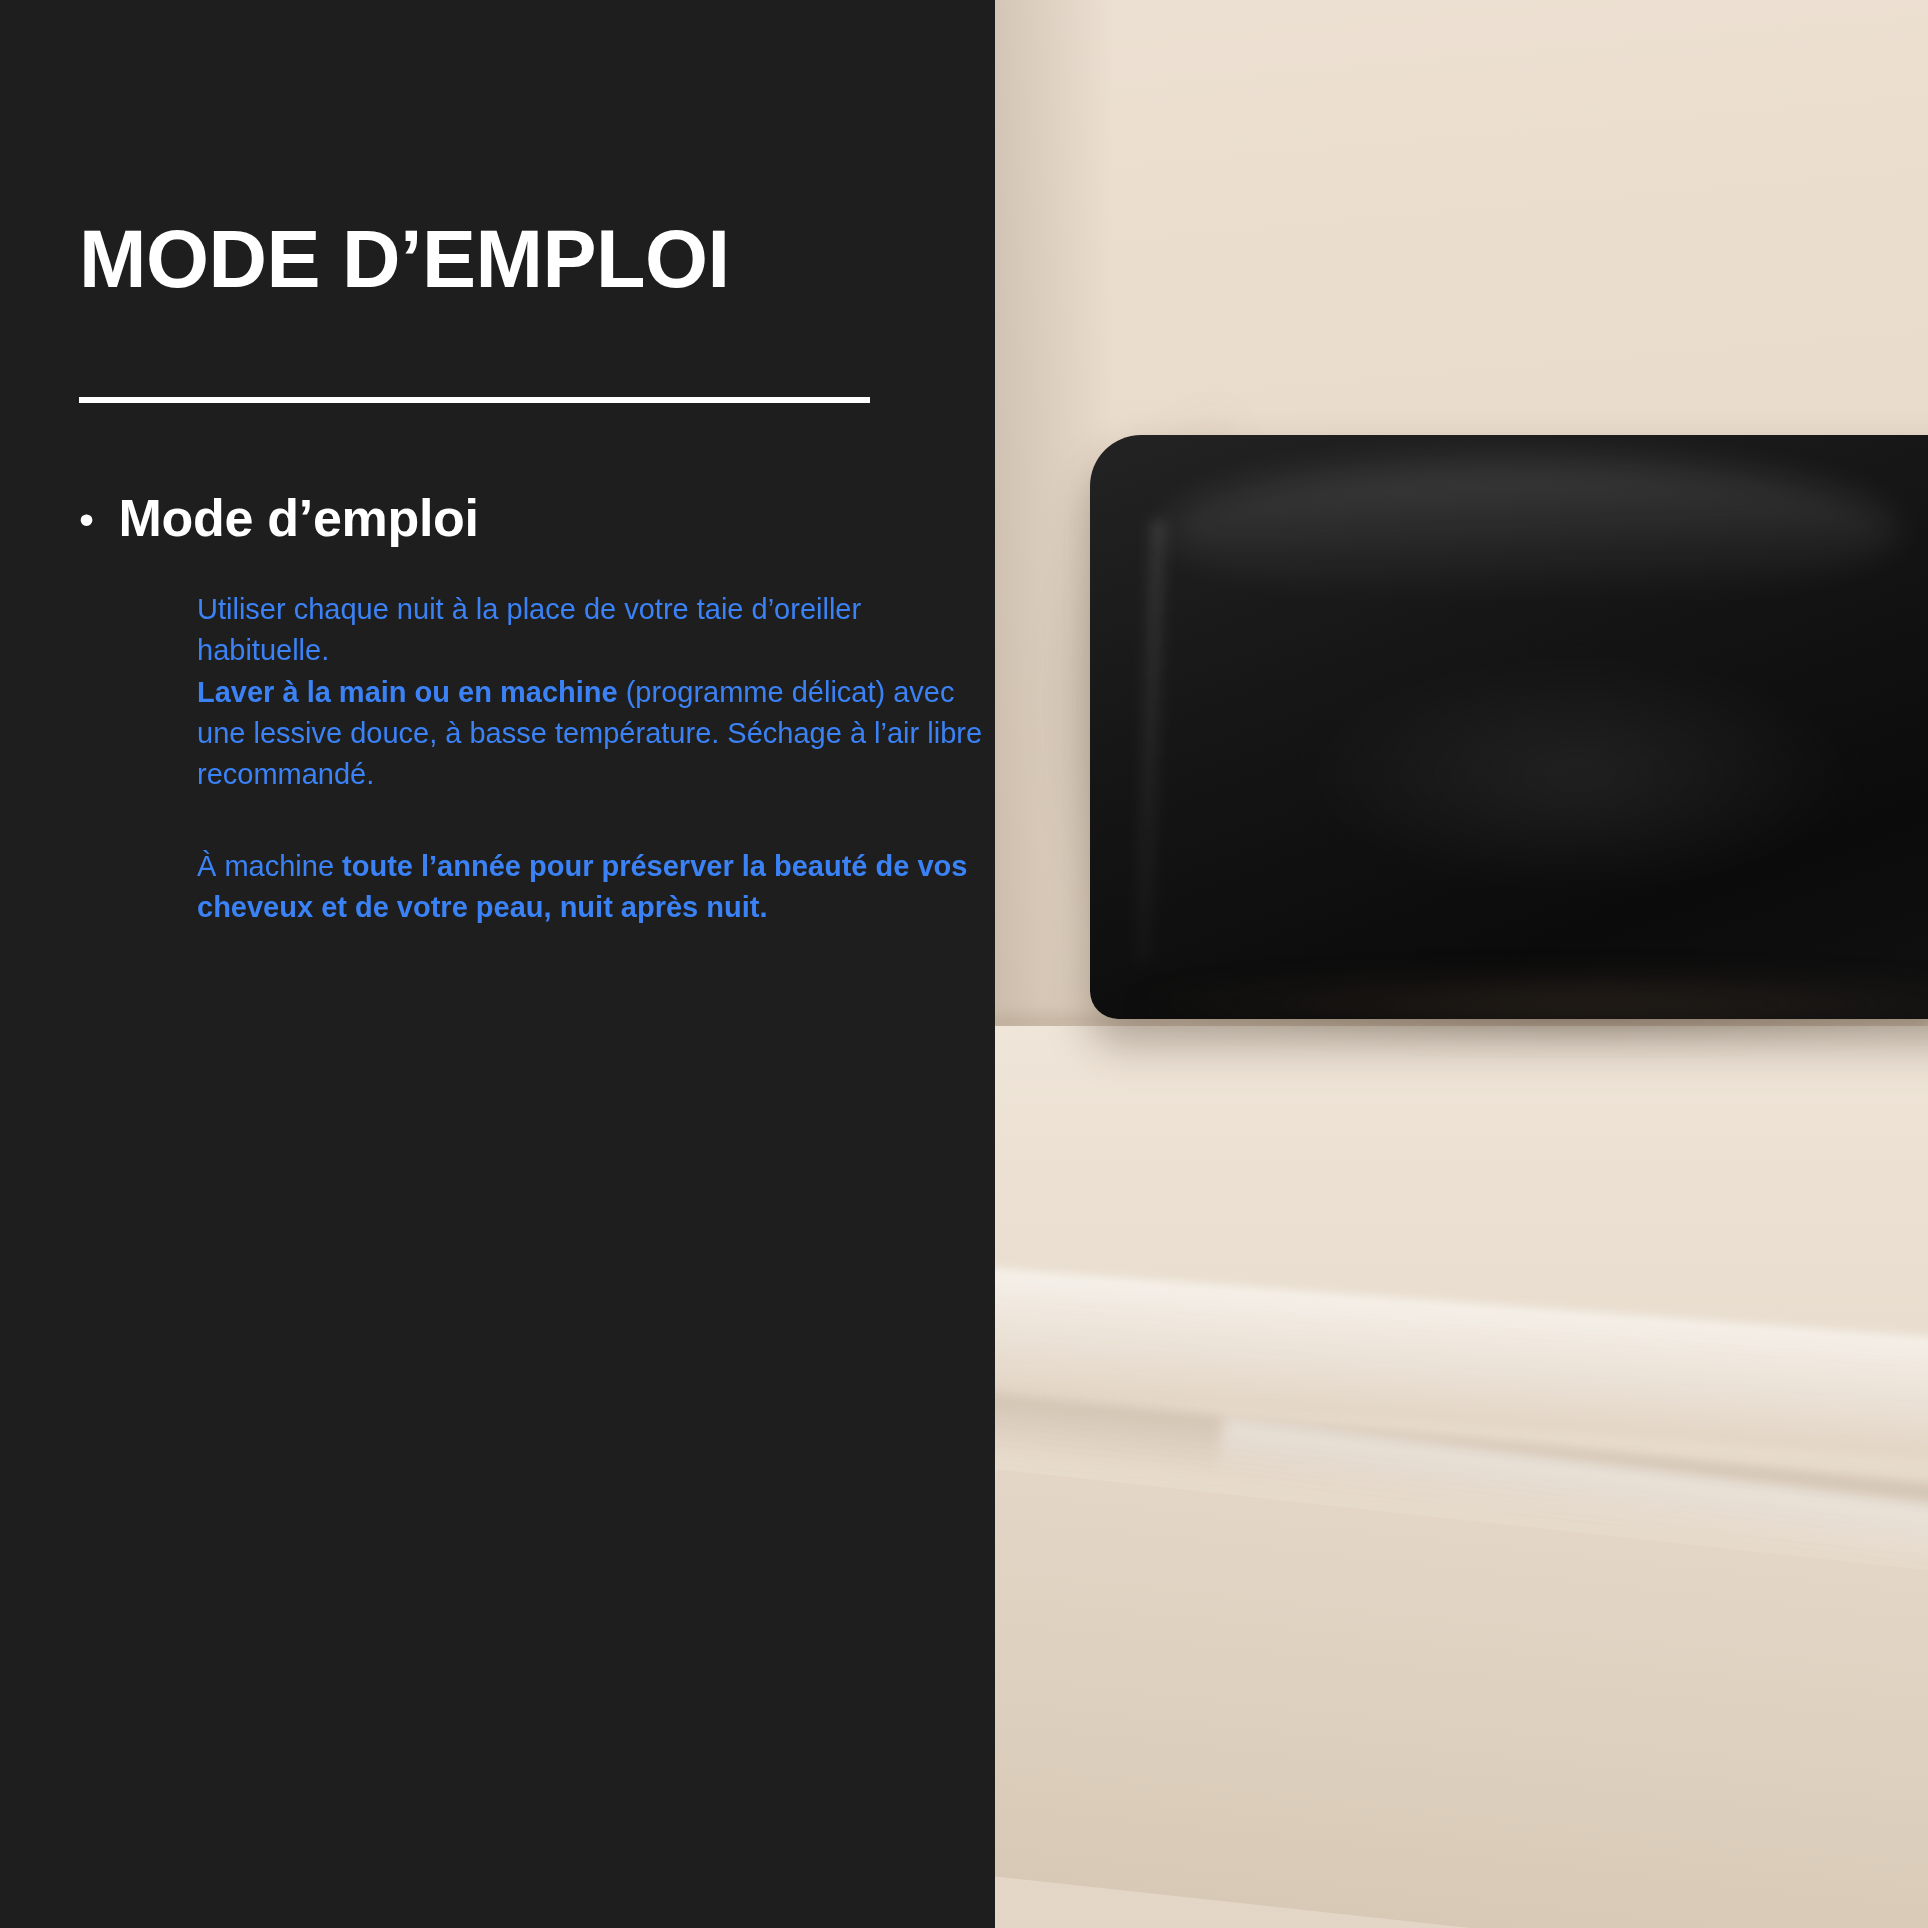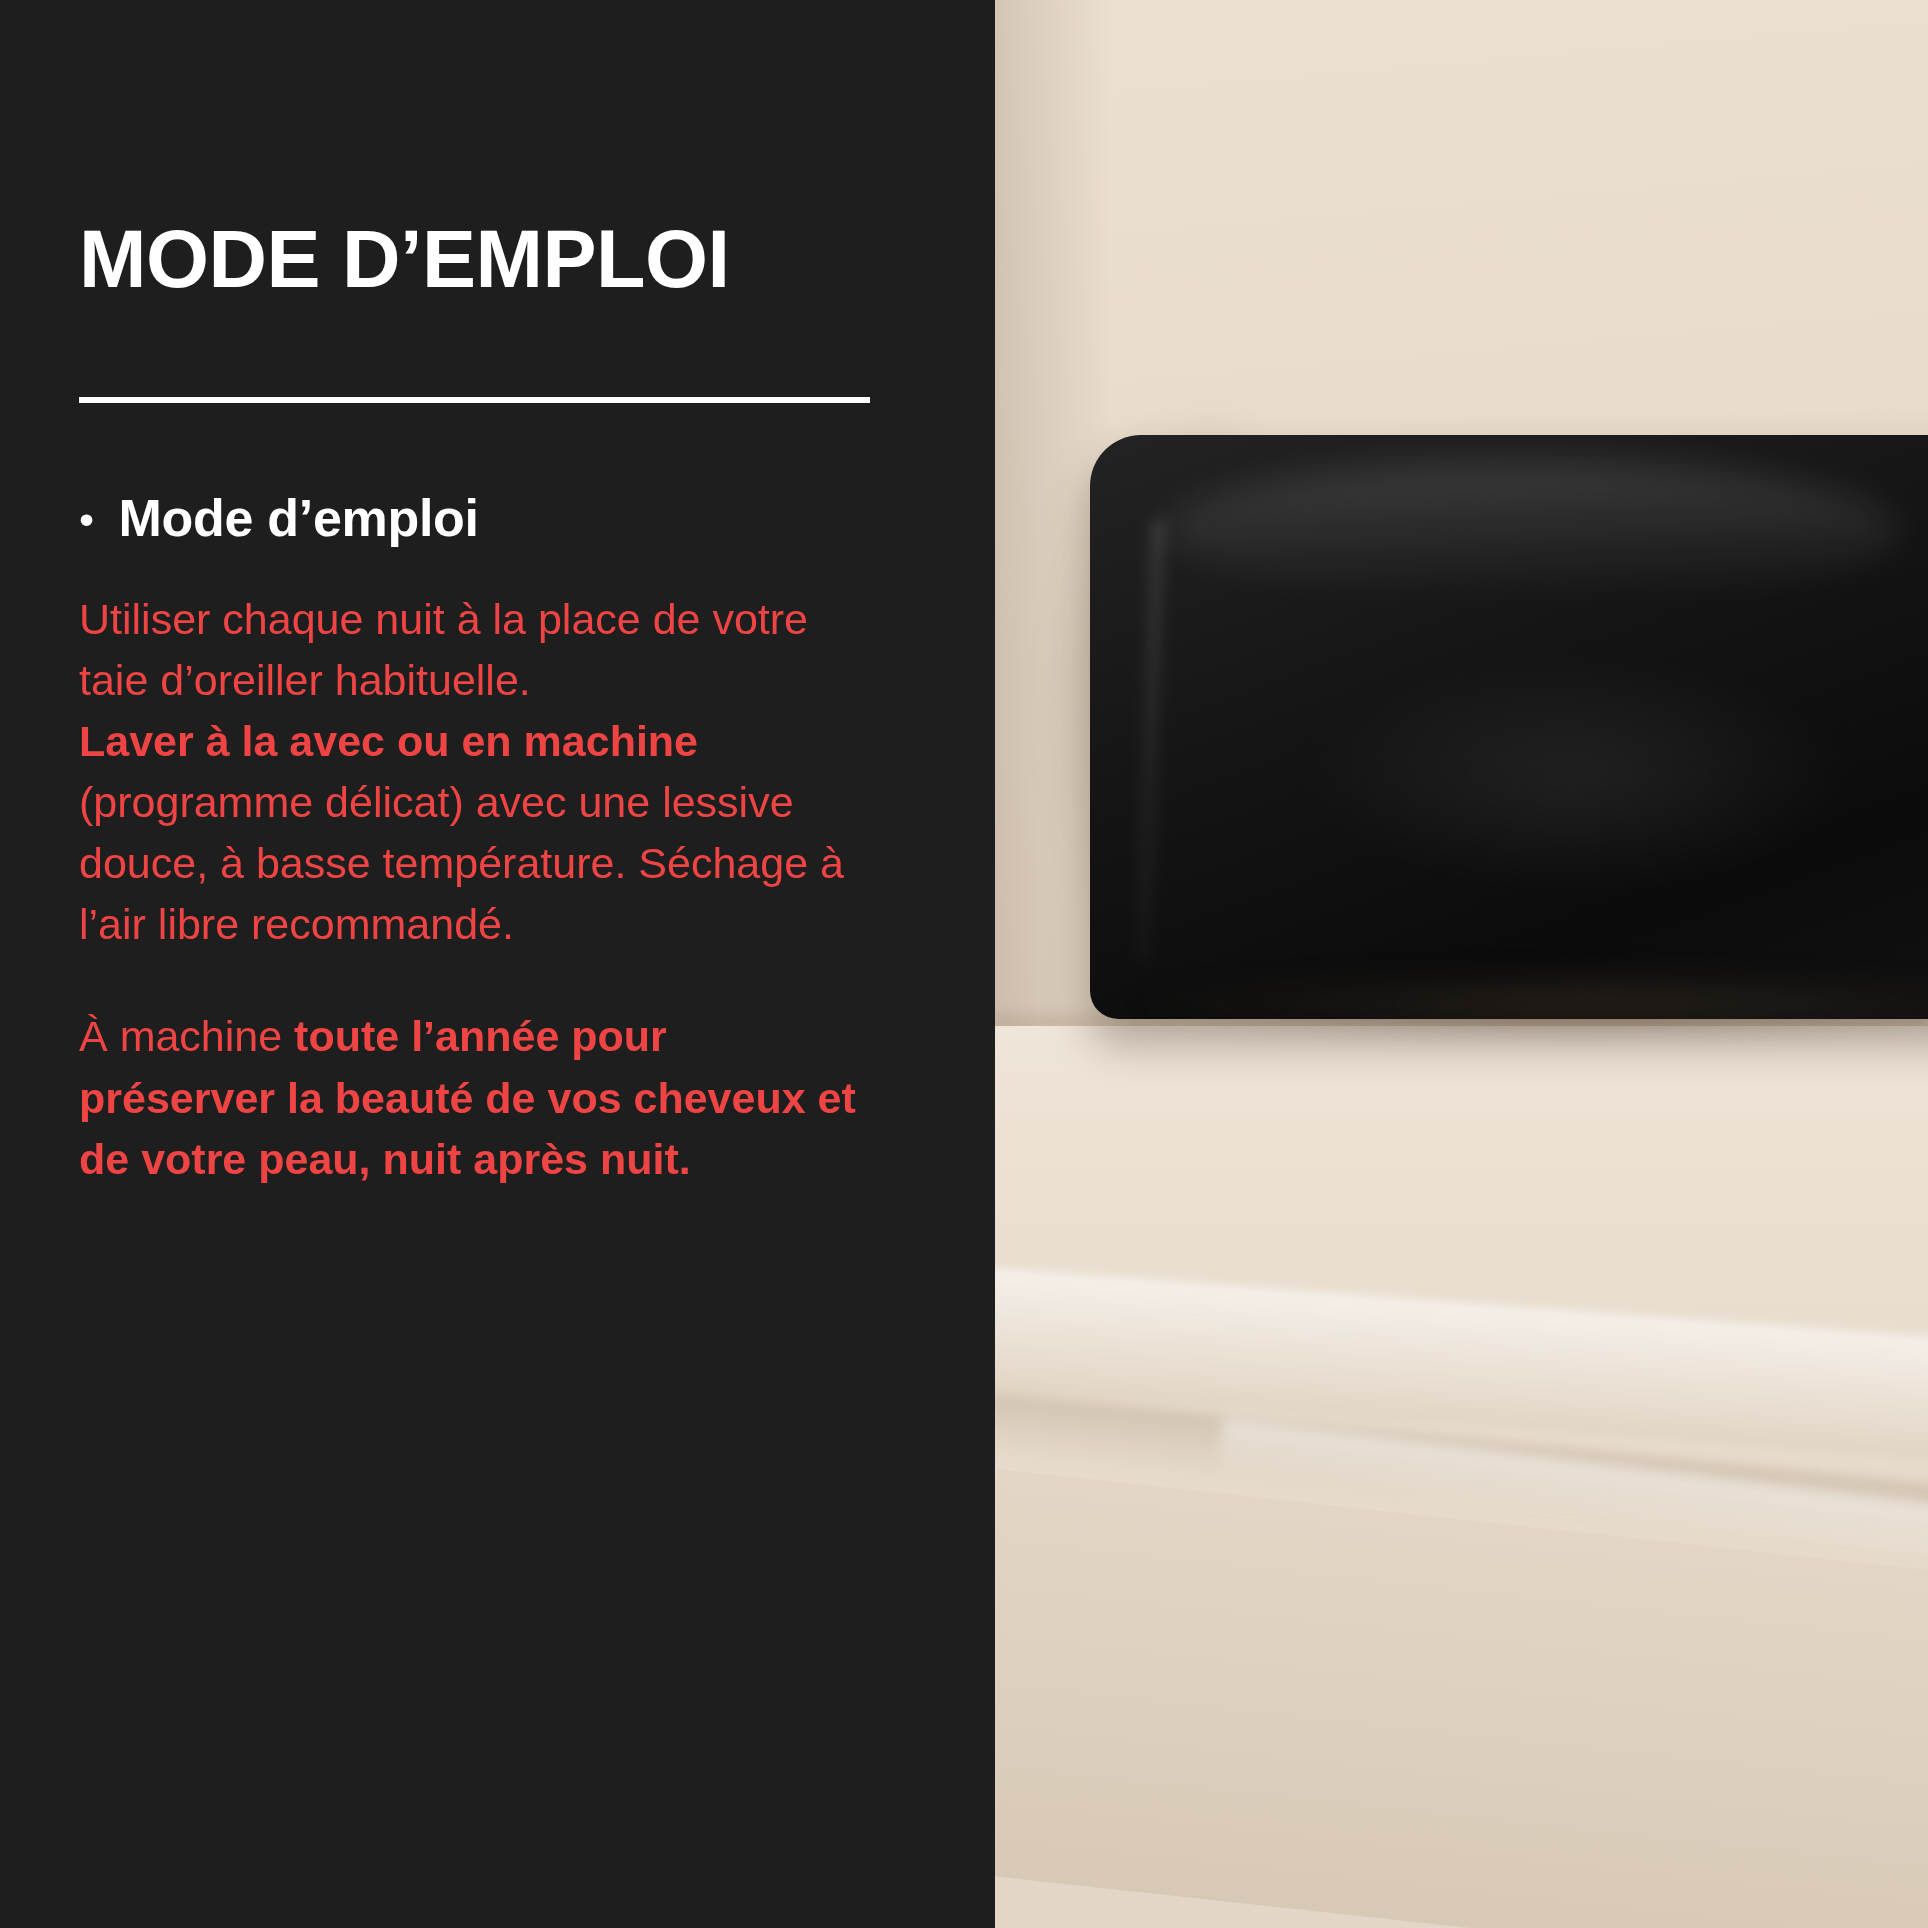--- a/index.html
+++ b/index.html
@@ -58,23 +58,24 @@
   }
   .bullet-title {
     color: #ffffff;
     font-size: 52px;
     font-weight: 700;
     letter-spacing: -0.3px;
   }
 
   .body-block {
     margin-top: 41px;
+    margin-left: 118px;
     max-width: 791px;
-    color: #ef4444;
-    font-size: 43px;
+    color: #3b82f6;
+    font-size: 29px;
     line-height: 1.42;
     font-weight: 400;
   }
 
   .body-block p { margin: 0; }
   .body-block .gap { height: 51px; }
 
   .bold { font-weight: 700; }
 
   
@@ -220,21 +221,21 @@
     <div class="bullet-row">
       <span class="bullet-dot">•</span>
       <span class="bullet-title">Mode d’emploi</span>
     </div>
 
     <div class="body-block">
       <p>
         <span>Utiliser chaque nuit à la place de votre taie d’oreiller habituelle.</span>
       </p>
       <p>
-        <span class="bold">Laver à la avec ou en machine</span><span> (programme délicat) avec une lessive douce, à basse température. Séchage à l’air libre recommandé.</span>
+        <span class="bold">Laver à la main ou en machine</span><span> (programme délicat) avec une lessive douce, à basse température. Séchage à l’air libre recommandé.</span>
       </p>
       <div class="gap"></div>
       <p>
         <span>À machine </span><span class="bold">toute l’année pour préserver la beauté de vos cheveux et de votre peau, nuit après nuit.</span>
       </p>
     </div>
   </div>
 
   <div class="photo">
     <div class="wall"></div>

